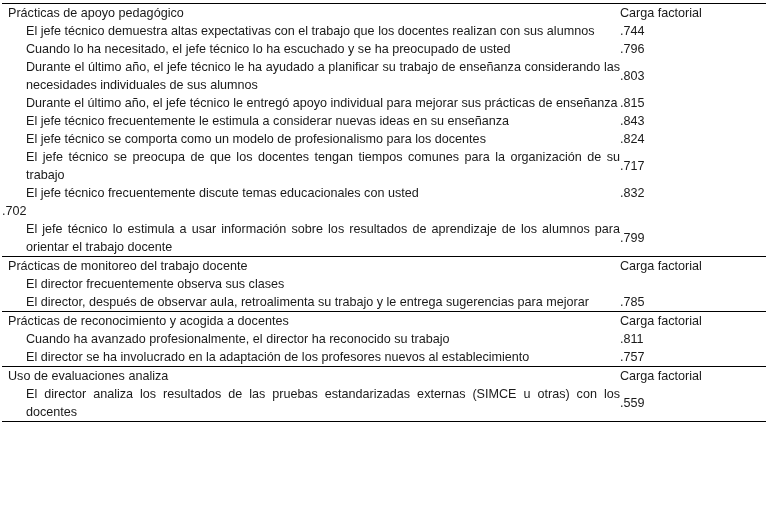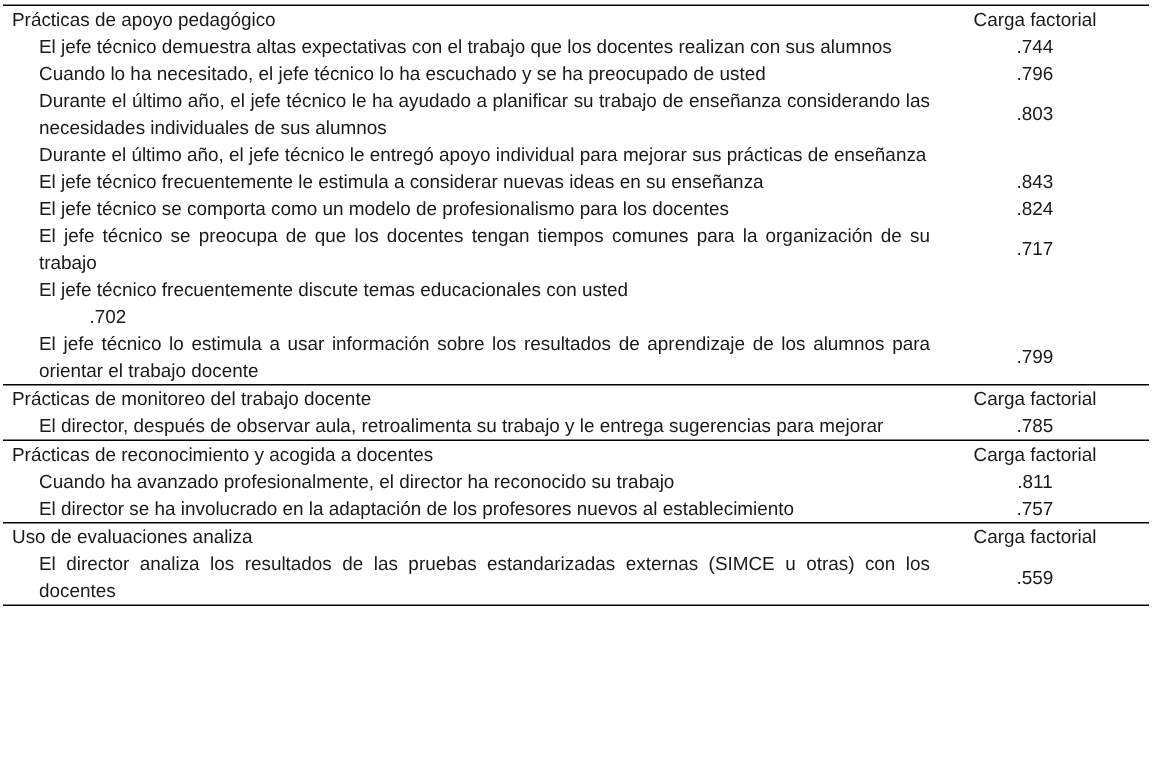--- a/index.html
+++ b/index.html
@@ -17,21 +17,21 @@
   .section:last-child { border-bottom: 1.5px solid #000; }
   .row {
     display: flex; align-items: center;
   }
   .cell-text {
     width: 618px; padding-left: 24px; box-sizing: border-box;
     text-align: justify; line-height: 18px;
   }
   .section-head .cell-text { padding-left: 6px; }
   .cell-val {
-    width: 146px; text-align: center; line-height: 18px;
+    width: 146px; line-height: 18px;
     padding-right: 6px; box-sizing: border-box;
   }
 </style>
 </head>
 <body>
 
 <div id="table">
 
   <div class="section">
     <div class="row section-head">
@@ -45,51 +45,54 @@
     <div class="row">
         <div class="cell-text">Cuando lo ha necesitado, el jefe técnico lo ha escuchado y se ha preocupado de usted</div>
         <div class="cell-val">.796</div>
       </div>
     <div class="row">
         <div class="cell-text">Durante el último año, el jefe técnico le ha ayudado a planificar su trabajo de enseñanza considerando las necesidades individuales de sus alumnos</div>
         <div class="cell-val">.803</div>
       </div>
     <div class="row">
         <div class="cell-text">Durante el último año, el jefe técnico le entregó apoyo individual para mejorar sus prácticas de enseñanza</div>
+        <div class="cell-val">.815</div>
       </div>
     <div class="row">
         <div class="cell-text">El jefe técnico frecuentemente le estimula a considerar nuevas ideas en su enseñanza</div>
         <div class="cell-val">.843</div>
       </div>
     <div class="row">
         <div class="cell-text">El jefe técnico se comporta como un modelo de profesionalismo para los docentes</div>
         <div class="cell-val">.824</div>
       </div>
     <div class="row">
         <div class="cell-text">El jefe técnico se preocupa de que los docentes tengan tiempos comunes para la organización de su trabajo</div>
         <div class="cell-val">.717</div>
       </div>
     <div class="row">
         <div class="cell-text">El jefe técnico frecuentemente discute temas educacionales con usted</div>
+        <div class="cell-val">.832</div>
       </div>
     <div class="row">
         <div class="cell-val">.702</div>
       </div>
     <div class="row">
         <div class="cell-text">El jefe técnico lo estimula a usar información sobre los resultados de aprendizaje de los alumnos para orientar el trabajo docente</div>
         <div class="cell-val">.799</div>
       </div>
   </div>
 
   <div class="section">
     <div class="row section-head">
       <div class="cell-text">Prácticas de monitoreo del trabajo docente</div>
       <div class="cell-val">Carga factorial</div>
     </div>
     <div class="row">
+        <div class="cell-text">El director frecuentemente observa sus clases</div>
       </div>
     <div class="row">
         <div class="cell-text">El director, después de observar aula, retroalimenta su trabajo y le entrega sugerencias para mejorar</div>
         <div class="cell-val">.785</div>
       </div>
   </div>
 
   <div class="section">
     <div class="row section-head">
       <div class="cell-text">Prácticas de reconocimiento y acogida a docentes</div>

